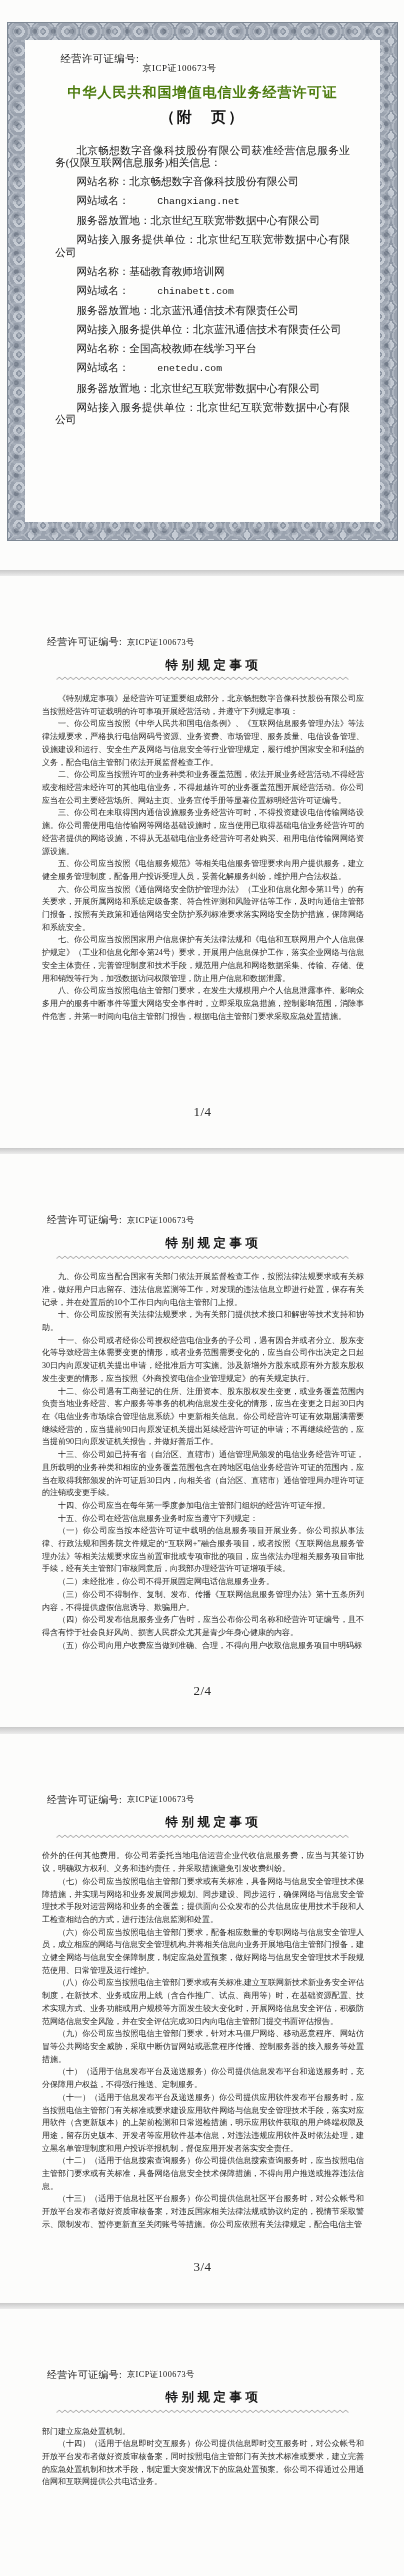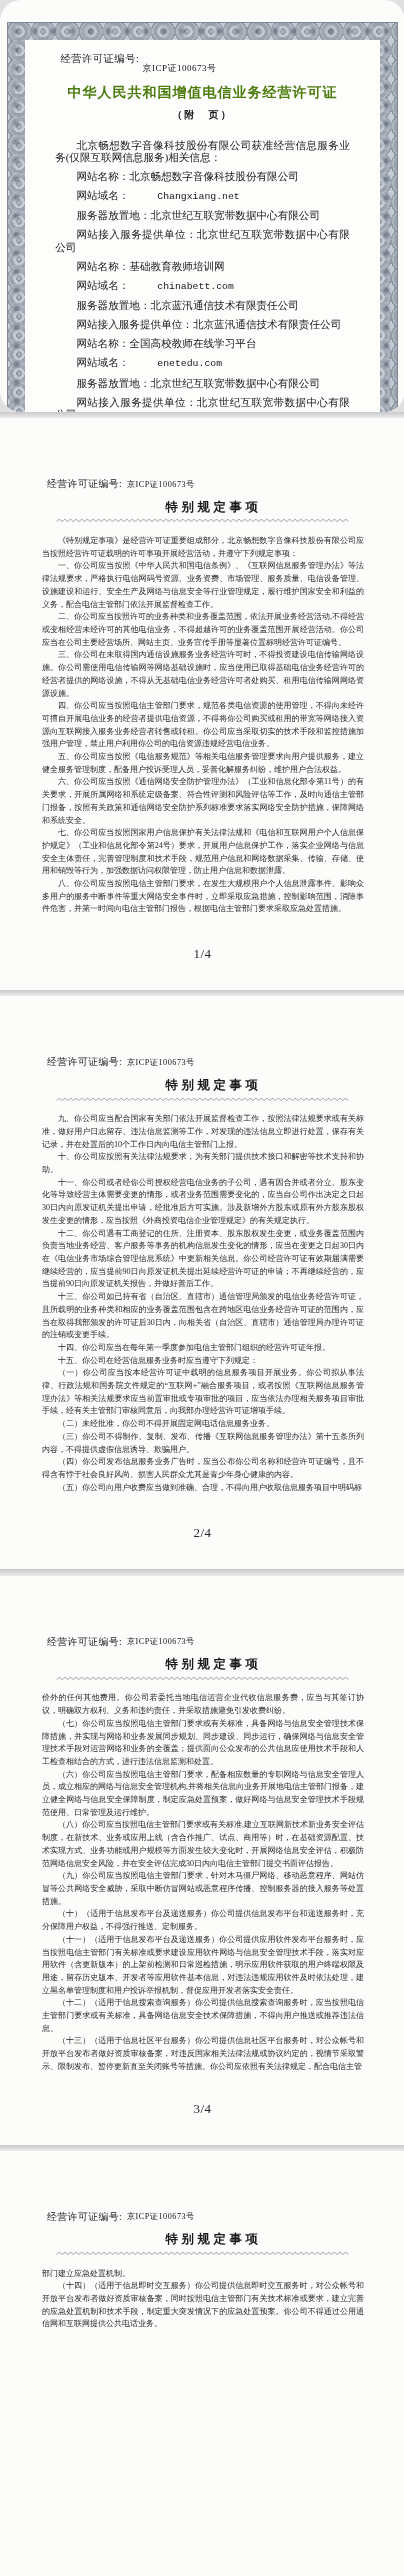--- a/index.html
+++ b/index.html
@@ -8,42 +8,42 @@
     background:#e0e0e0;
     font-family:"Liberation Serif","DejaVu Serif",serif;
     color:#222;
     -webkit-font-smoothing:antialiased;
   }
   .doc{width:405px;display:flex;flex-direction:column;}
   .page{background:#fcfcfb;position:relative;overflow:hidden;}
   .page-gap{height:6.2px;background:linear-gradient(#c9c9c9,#ececec);}
 
   
-  .page.cert{height:412px;border-radius:21px;}
+  .page.cert{height:570px;}
   .border-frame{
     position:absolute;left:6.7px;right:6.7px;top:21.6px;height:519px;
     background:
       radial-gradient(circle at 9.3px 9.3px, rgba(90,100,115,.55) 0 2.6px, rgba(150,158,170,.45) 2.6px 4.6px, rgba(190,196,205,.35) 4.6px 7.2px, transparent 7.2px),
       repeating-radial-gradient(circle at 50% 50%, #aeb5bf 0 1.5px, #8e97a4 1.5px 3.1px, #c6ccd4 3.1px 5.7px, #9aa2ae 5.7px 9.3px);
     background-size:18.5px 18.5px, 24px 19px;
     box-shadow:inset 0 0 0 1px #7e8894;
   }
   .cert-inner{
     position:absolute;inset:18.5px;background:#fdfdfc;
     padding:12.4px 30px 0 30px;box-sizing:border-box;
   }
   .cert-no-row{white-space:nowrap;margin-left:5.2px;}
   .cert-no-label{font-size:10.3px;letter-spacing:0.5px;color:#1c1c1c;}
   .cert-no-value{font-size:9px;position:relative;top:8.2px;left:3.1px;letter-spacing:0.5px;color:#111;}
   .cert-title{
     margin:17.5px 0 0 0;text-align:center;font-size:14px;font-weight:700;
     letter-spacing:1px;color:#4d7c0f;
   }
   .cert-subtitle{
-    margin:6.2px 0 0 0;text-align:center;font-size:10px;font-weight:700;
+    margin:6.2px 0 0 0;text-align:center;font-size:15px;font-weight:700;
     letter-spacing:2.1px;color:#141414;
   }
   .cert-body{margin-top:17.5px;font-size:10.6px;line-height:12.4px;text-align:justify;color:#161616;}
   .cert-body p{margin:0 0 6.7px 0;text-indent:2em;}
   .latin{font-family:"Liberation Mono","DejaVu Sans Mono",monospace;font-size:9.8px;margin-left:28px;}
 
   
   .page.rules{height:572px;}
   .page.rules.last{height:565px;}
   .page.rules.p3{height:573px;}
@@ -114,21 +114,20 @@
         <polyline points="0,7 5.5,2 11,7" fill="none" stroke="#8d8d8d" stroke-width="1.6"></polyline>
       </pattern>
         </defs>
       <rect width="572" height="9" fill="url(#zz1)"></rect>
     </svg>
     <div class="rules-body">
         <p>《特别规定事项》是经营许可证重要组成部分，北京畅想数字音像科技股份有限公司应当按照经营许可证载明的许可事项开展经营活动，并遵守下列规定事项：</p>
         <p>一、你公司应当按照《中华人民共和国电信条例》、《互联网信息服务管理办法》等法律法规要求，严格执行电信网码号资源、业务资费、市场管理、服务质量、电信设备管理、设施建设和运行、安全生产及网络与信息安全等行业管理规定，履行维护国家安全和利益的义务，配合电信主管部门依法开展监督检查工作。</p>
         <p>二、你公司应当按照许可的业务种类和业务覆盖范围，依法开展业务经营活动,不得经营或变相经营未经许可的其他电信业务，不得超越许可的业务覆盖范围开展经营活动。你公司应当在公司主要经营场所、网站主页、业务宣传手册等显著位置标明经营许可证编号。</p>
         <p>三、你公司在未取得国内通信设施服务业务经营许可时，不得投资建设电信传输网络设施。你公司需使用电信传输网等网络基础设施时，应当使用已取得基础电信业务经营许可的经营者提供的网络设施，不得从无基础电信业务经营许可者处购买、租用电信传输网网络资源设施。</p>
-        <p>四、你公司应当按照电信主管部门要求，规范各类电信资源的使用管理，不得向未经许可擅自开展电信业务的经营者提供电信资源，不得将你公司购买或租用的带宽等网络接入资源向互联网接入服务业务经营者转售或转租。你公司应当采取切实的技术手段和监控措施加强用户管理，禁止用户利用你公司的电信资源违规经营电信业务。</p>
         <p>五、你公司应当按照《电信服务规范》等相关电信服务管理要求向用户提供服务，建立健全服务管理制度，配备用户投诉受理人员，妥善化解服务纠纷，维护用户合法权益。</p>
         <p>六、你公司应当按照《通信网络安全防护管理办法》（工业和信息化部令第11号）的有关要求，开展所属网络和系统定级备案、符合性评测和风险评估等工作，及时向通信主管部门报备，按照有关政策和通信网络安全防护系列标准要求落实网络安全防护措施，保障网络和系统安全。</p>
         <p>七、你公司应当按照国家用户信息保护有关法律法规和《电信和互联网用户个人信息保护规定》（工业和信息化部令第24号）要求，开展用户信息保护工作，落实企业网络与信息安全主体责任，完善管理制度和技术手段，规范用户信息和网络数据采集、传输、存储、使用和销毁等行为，加强数据访问权限管理，防止用户信息和数据泄露。</p>
         <p>八、你公司应当按照电信主管部门要求，在发生大规模用户个人信息泄露事件、影响众多用户的服务中断事件等重大网络安全事件时，立即采取应急措施，控制影响范围，消除事件危害，并第一时间向电信主管部门报告，根据电信主管部门要求采取应急处置措施。</p>
       </div>
     <div class="page-num">1/4</div>
   </section>
 
   <div class="page-gap"></div>
 

